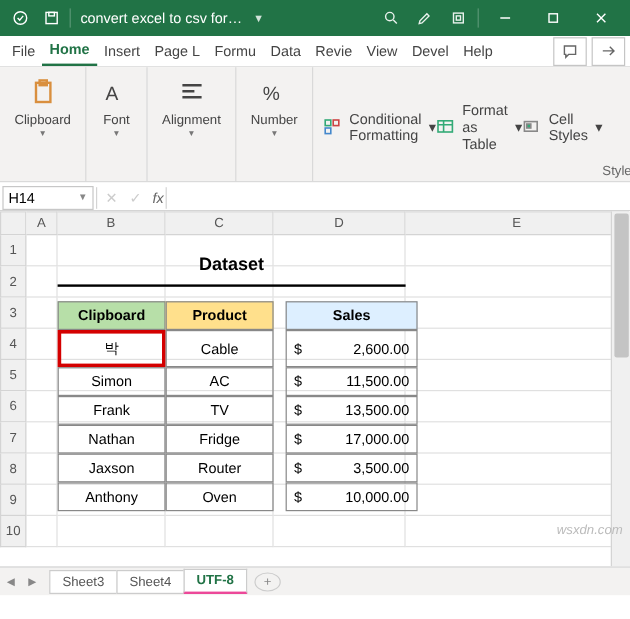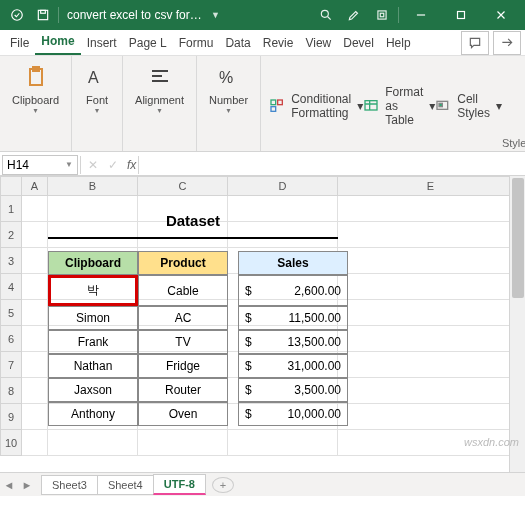--- a/index.html
+++ b/index.html
@@ -401,21 +401,21 @@
       <div class="dc dc3">
           <span class="cur">$</span>
           <span class="val">13,500.00</span>
         </div>
     </div>
     <div class="drow">
       <div class="dc dc1">Nathan</div>
       <div class="dc dc2">Fridge</div>
       <div class="dc dc3">
           <span class="cur">$</span>
-          <span class="val">31,000.00</span>
+          <span class="val">17,000.00</span>
         </div>
     </div>
     <div class="drow">
       <div class="dc dc1">Jaxson</div>
       <div class="dc dc2">Router</div>
       <div class="dc dc3">
           <span class="cur">$</span>
           <span class="val">3,500.00</span>
         </div>
     </div>

